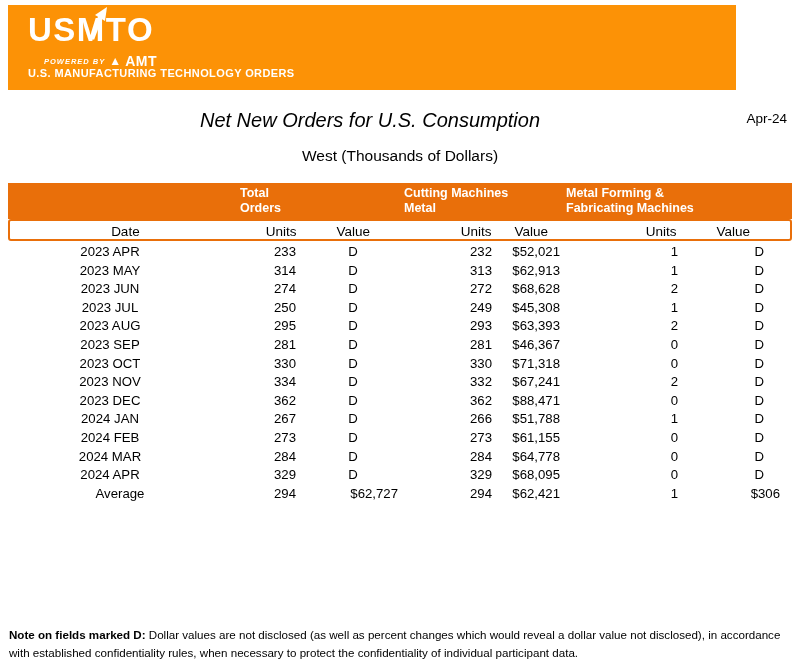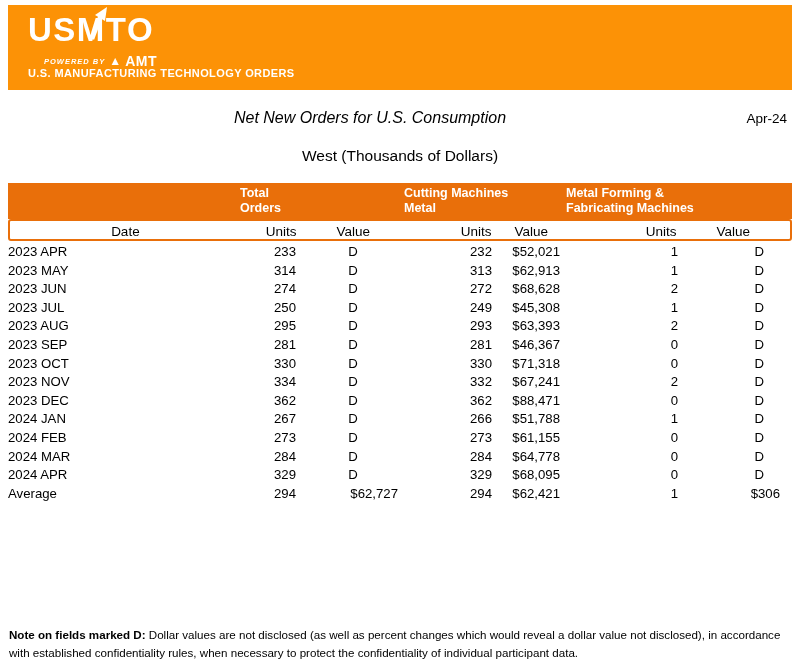--- a/index.html
+++ b/index.html
@@ -1,34 +1,34 @@
 <!DOCTYPE html>
 <html><head>
 <meta charset="utf-8">
 <style>
   * { margin:0; padding:0; box-sizing:border-box; }
   html,body { background:#ffffff; }
   body { font-family:"Liberation Sans", sans-serif; color:#000; }
   .page { position:relative; width:800px; height:670px; background:#fff; overflow:hidden; }
 
   
-  .banner { position:absolute; left:8px; top:5px; width:784px; height:85px; }
+  .banner { position:absolute; left:8px; top:5px; width:728px; height:85px; }
   .logo-text { position:absolute; left:20px; top:6px; font-size:33px; font-weight:800;
                color:#fff; letter-spacing:1.5px; }
   .logo-arrow { position:absolute; left:76px; top:1px; }
   .powered { position:absolute; left:36px; top:48px; display:flex; align-items:center; gap:4px; }
   .powered-by { font-size:7.5px; font-weight:700; font-style:italic; color:#fff; letter-spacing:1px; }
   .amt-tri { font-size:12px; color:#fff; line-height:12px; }
   .amt-name { font-size:14px; font-weight:800; color:#fff; letter-spacing:0.5px; }
   .tagline { position:absolute; left:20px; top:62px; font-size:11px; font-weight:700;
              color:#fff; letter-spacing:0.4px; }
 
   
   .title { position:absolute; left:0; top:109px; width:740px; text-align:center;
-           font-style:italic; font-size:16px; }
+           font-style:italic; font-size:20px; }
   .period { position:absolute; right:13px; top:111px; font-size:13.5px; }
   .subtitle { position:absolute; left:0; top:147px; width:800px; text-align:center; font-size:15.5px; }
 
   
   .tbl { position:absolute; left:8px; top:183px; width:784px; font-size:13px; }
   .group-row { display:flex; height:36px; align-items:center; }
   .g { color:#fff; font-weight:700; font-size:12.5px; line-height:15px; }
   .g1 { width:164px; } .g2 { width:162px; } .g3 { width:226px; }
   .c-date { width:232px; } .c-u1 { width:62px; } .c-v1 { width:102px; }
   .c-u2 { width:94px; }  .c-v2 { width:68px; }  .c-u3 { width:118px; } .c-v3 { width:108px; }
@@ -37,21 +37,21 @@
                  border:2px solid; border-radius:3px; }
   .h { font-size:13.5px; }
   .h.c-date { text-align:center; }
   .h-units { text-align:right; padding-right:6px; }
   .h-value { text-align:center; }
   .h.c-v3 { padding-right:6px; }
 
   .tbody { padding-top:2px; }
   .trow { display:flex; height:18.6px; line-height:18.6px; }
   .cell { font-size:13.2px; }
-  .cell.c-date { text-align:left; padding-right:28px; }
+  .cell.c-date { text-align:center; padding-right:28px; }
   .trow.average .cell.c-date { padding-right:8px; }
   .num { text-align:right; padding-right:6px; }
   .val { text-align:right; padding-right:6px; }
   .val.c-v3 { padding-right:12px; }
   .val.d-cell.c-v1 { text-align:center; padding-right:0; }
   .val.d-cell.c-v3 { text-align:right; padding-right:28px; }
 
   
   .note { position:absolute; left:9px; top:626px; width:782px; font-size:11.6px; line-height:17.5px; }
   .note b { font-weight:700; }

